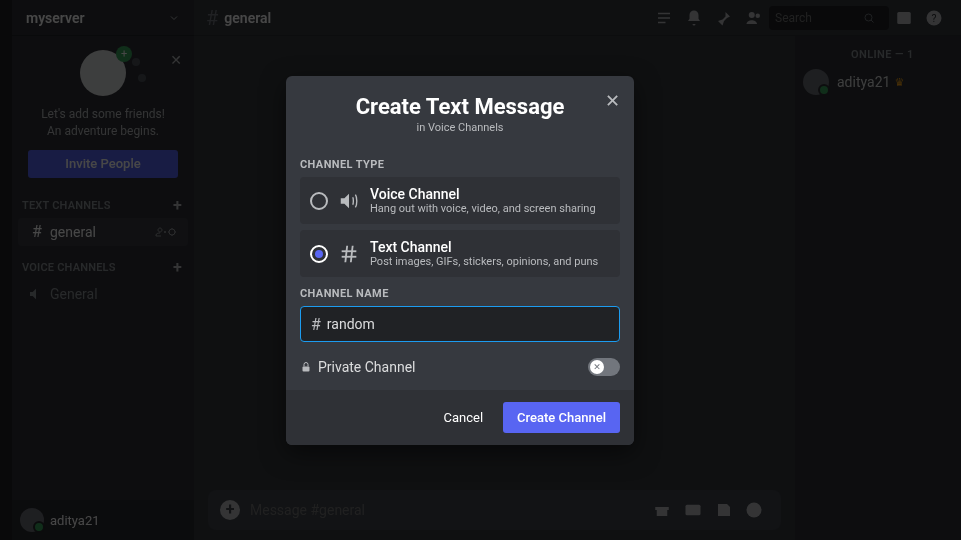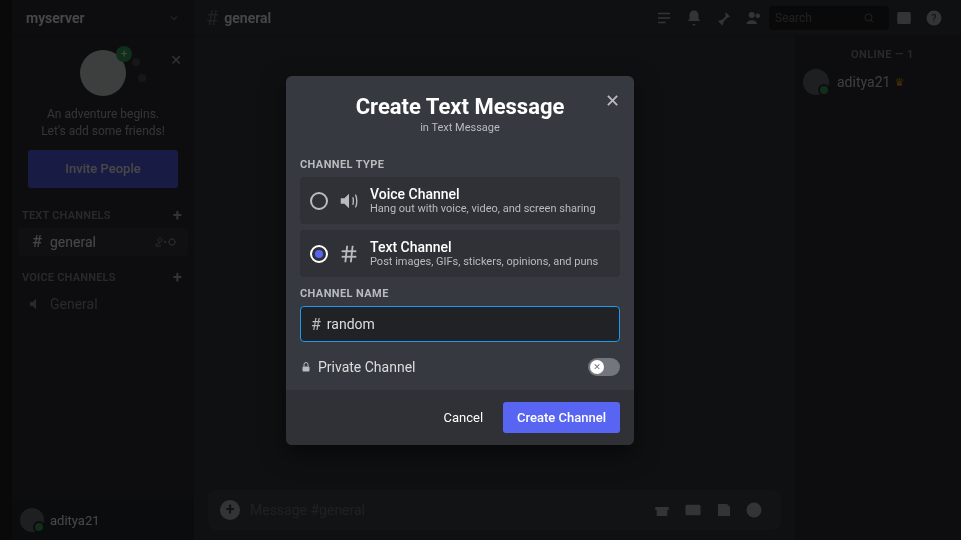--- a/index.html
+++ b/index.html
@@ -10,21 +10,21 @@
 .server-header { height:36px; display:flex; align-items:center; justify-content:space-between; padding:0 14px; border-bottom:1px solid #222428; }
 .server-header .name { font-weight:600; font-size:14px; color:#fff; }
 .chev { color:#b9bbbe; }
 .sidebar-content { flex:1; padding:8px 0; }
 .friends-card { margin:6px 8px 12px 8px; text-align:center; position:relative; }
 .card-close { position:absolute; top:2px; right:4px; color:#b9bbbe; font-size:14px; }
 .orb { width:46px; height:46px; border-radius:50%; background:#dcddde; margin:6px auto 10px; position:relative; }
 .orb .plus { position:absolute; top:-4px; right:-6px; width:16px; height:16px; border-radius:50%; background:#3ba55d; color:#fff; font-size:11px; line-height:16px; text-align:center; }
 .orb .dot { position:absolute; width:8px; height:8px; border-radius:50%; background:#4f545c; }
 .adventure { font-size:12px; color:#b9bbbe; line-height:1.4; }
-.invite-btn { display:block; width:calc(100% - 16px); margin:10px 8px 0; background:#5865f2; color:#fff; border:none; height:38px; border-radius:3px; font-size:13px; font-weight:500; }
+.invite-btn { display:block; width:calc(100% - 16px); margin:10px 8px 0; background:#5865f2; color:#fff; border:none; height:28px; border-radius:3px; font-size:13px; font-weight:500; }
 .channel-section { }
 .section-header { display:flex; align-items:center; justify-content:space-between; padding:6px 12px 2px 10px; font-size:11px; font-weight:600; color:#8e9297; letter-spacing:.2px; }
 .section-plus { color:#b9bbbe; font-size:16px; }
 .channel-row { display:flex; align-items:center; padding:4px 10px; height:28px; border-radius:4px; margin:1px 6px; color:#8e9297; }
 .channel-row.sel { background:#393c43; color:#fff; }
 .channel-row .ic { width:18px; text-align:center; margin-right:4px; font-size:16px; }
 .channel-row .nm { flex:1; font-size:14px; }
 .channel-row .acts { font-size:11px; color:#b9bbbe; }
 .user-panel { height:40px; display:flex; align-items:center; padding:0 8px; background:#292b2f; color:#fff; font-size:13px; }
 .user-panel .av { width:24px; height:24px; border-radius:50%; background:#6d6f78; margin-right:6px; position:relative; }
@@ -102,22 +102,22 @@
     </div>
     <div class="sidebar-content">
       <div class="friends-card">
         <span class="card-close">✕</span>
         <div class="orb">
           <span class="plus">+</span>
           <span class="dot" style="top:8px;left:52px"></span>
           <span class="dot" style="top:24px;left:58px"></span>
         </div>
         <div class="adventure">
+          <div>Let's add some friends!</div>
           <div>An adventure begins.</div>
-          <div>Let's add some friends!</div>
         </div>
         <button class="invite-btn">Invite People</button>
       </div>
 
       <div class="channel-section">
         <div class="section-header">
           <span>TEXT CHANNELS</span>
           <span class="section-plus">+</span>
         </div>
         <div class="channel-row sel">
@@ -243,21 +243,21 @@
     </div>
   </div>
 </div>
 
 <div class="dim"></div>
 
 <div class="modal">
   <div class="modal-head">
     <span class="modal-close">✕</span>
     <div class="modal-title">Create Text Message</div>
-    <div class="modal-sub">in Text Message</div>
+    <div class="modal-sub">in Voice Channels</div>
   </div>
   <div class="modal-body">
     <div class="sect-label">CHANNEL TYPE</div>
 
     <div class="type-card">
       <div class="radio"></div>
       <span class="type-ic">
         <svg width="22" height="22" viewBox="0 0 24 24" fill="#b9bbbe">
             <path d="M3 9v6h4l5 5V4L7 9H3z"></path>
             <path d="M16 8c1 1 1 7 0 8M19 5c2 3 2 11 0 14" stroke="#b9bbbe" stroke-width="1.5" fill="none"></path>

